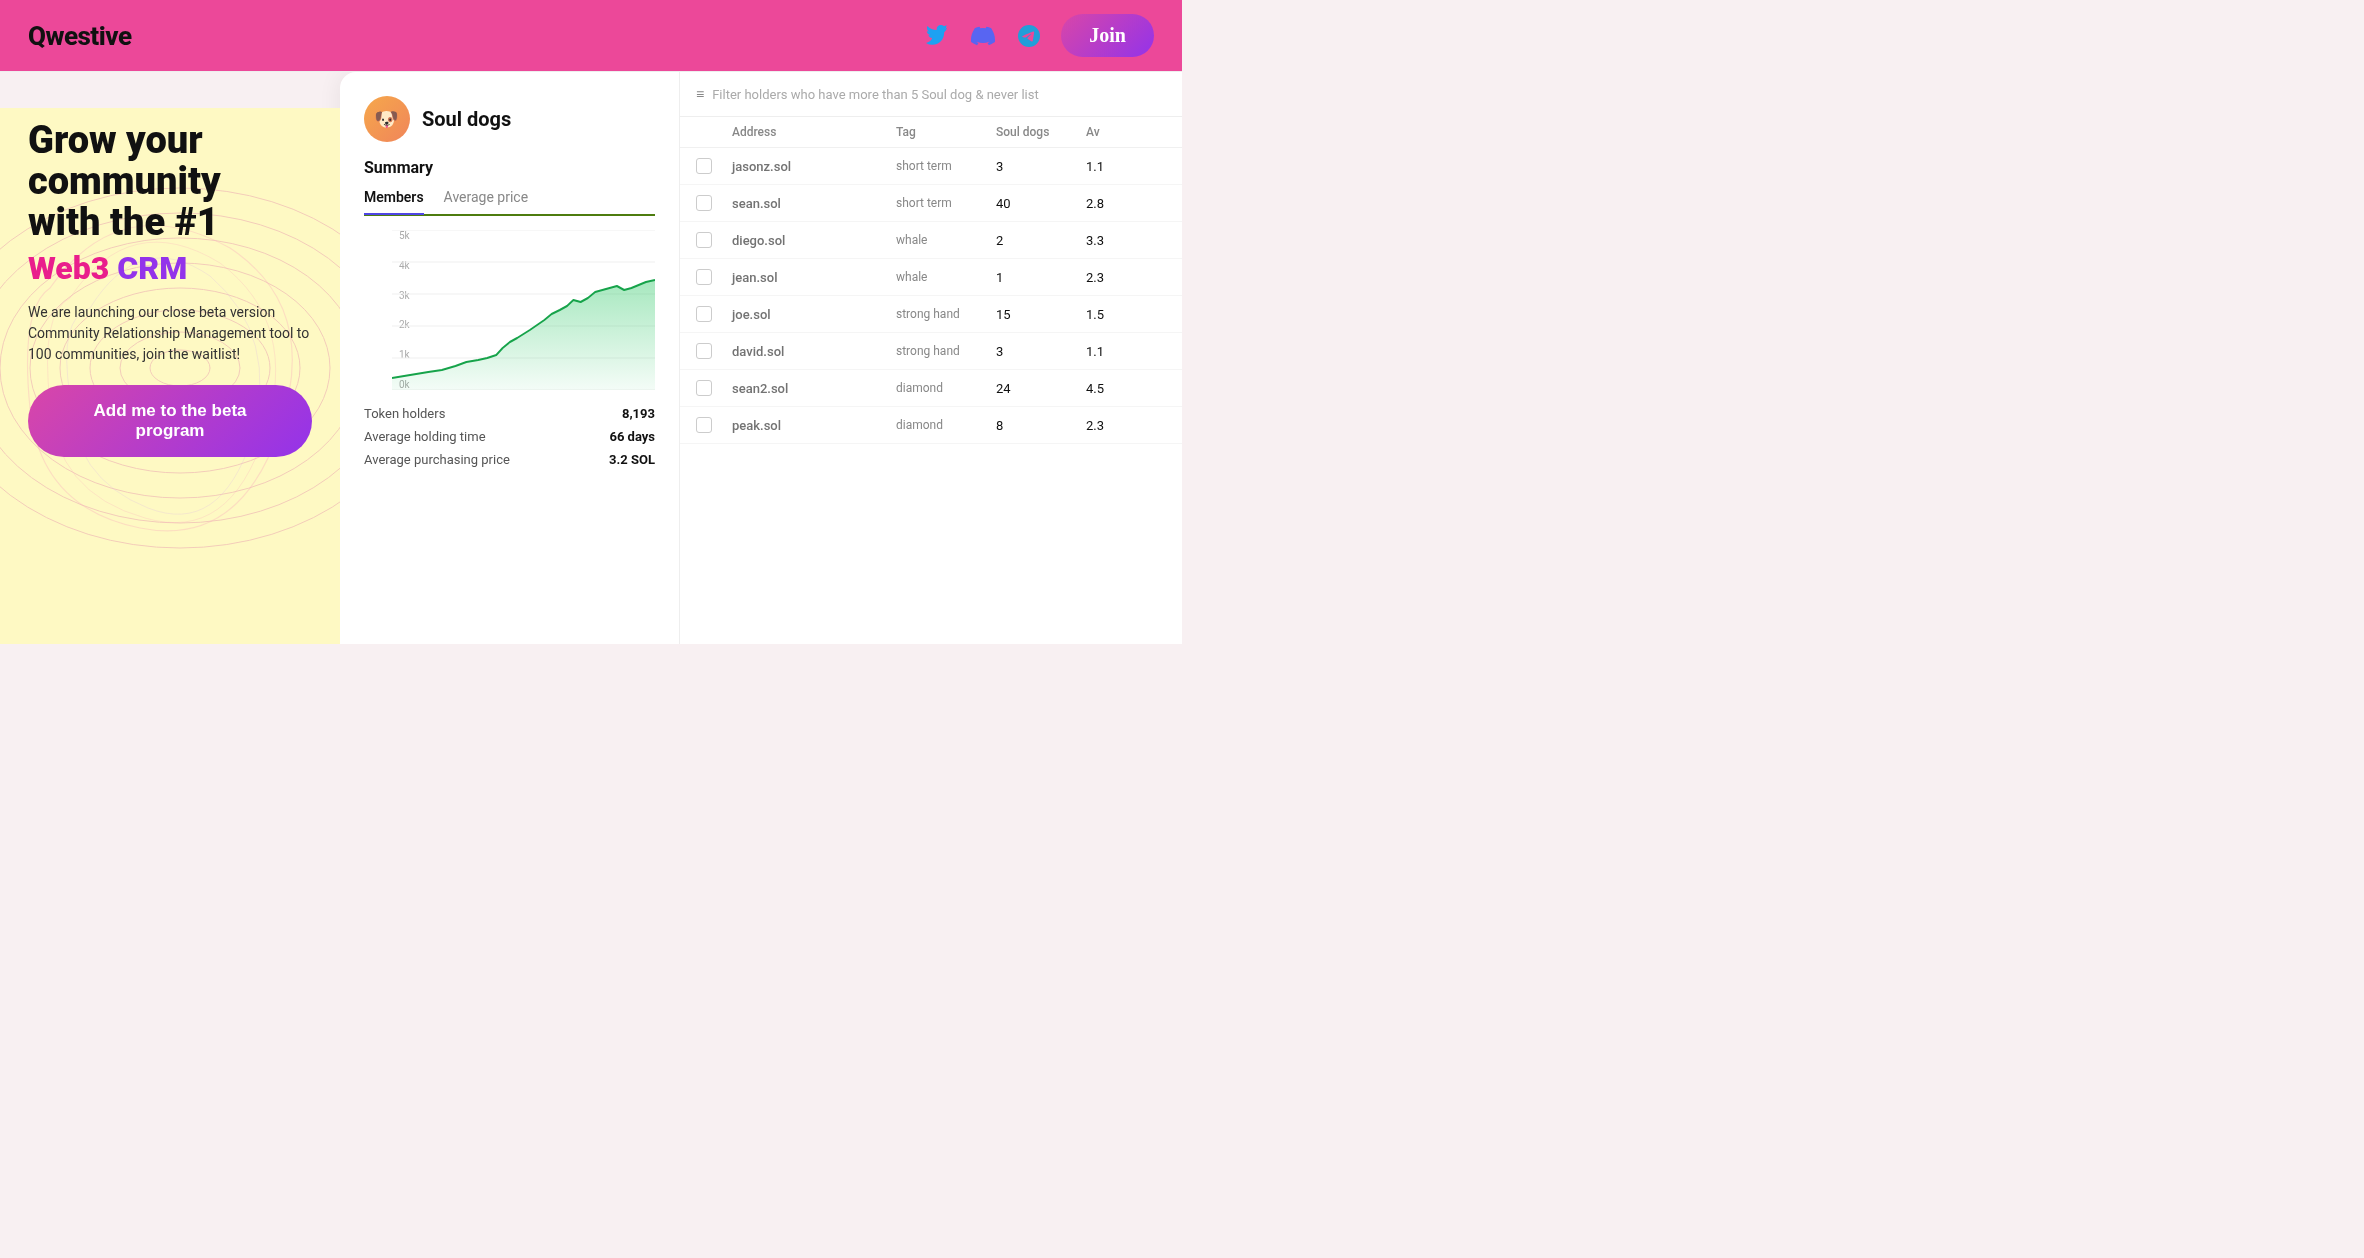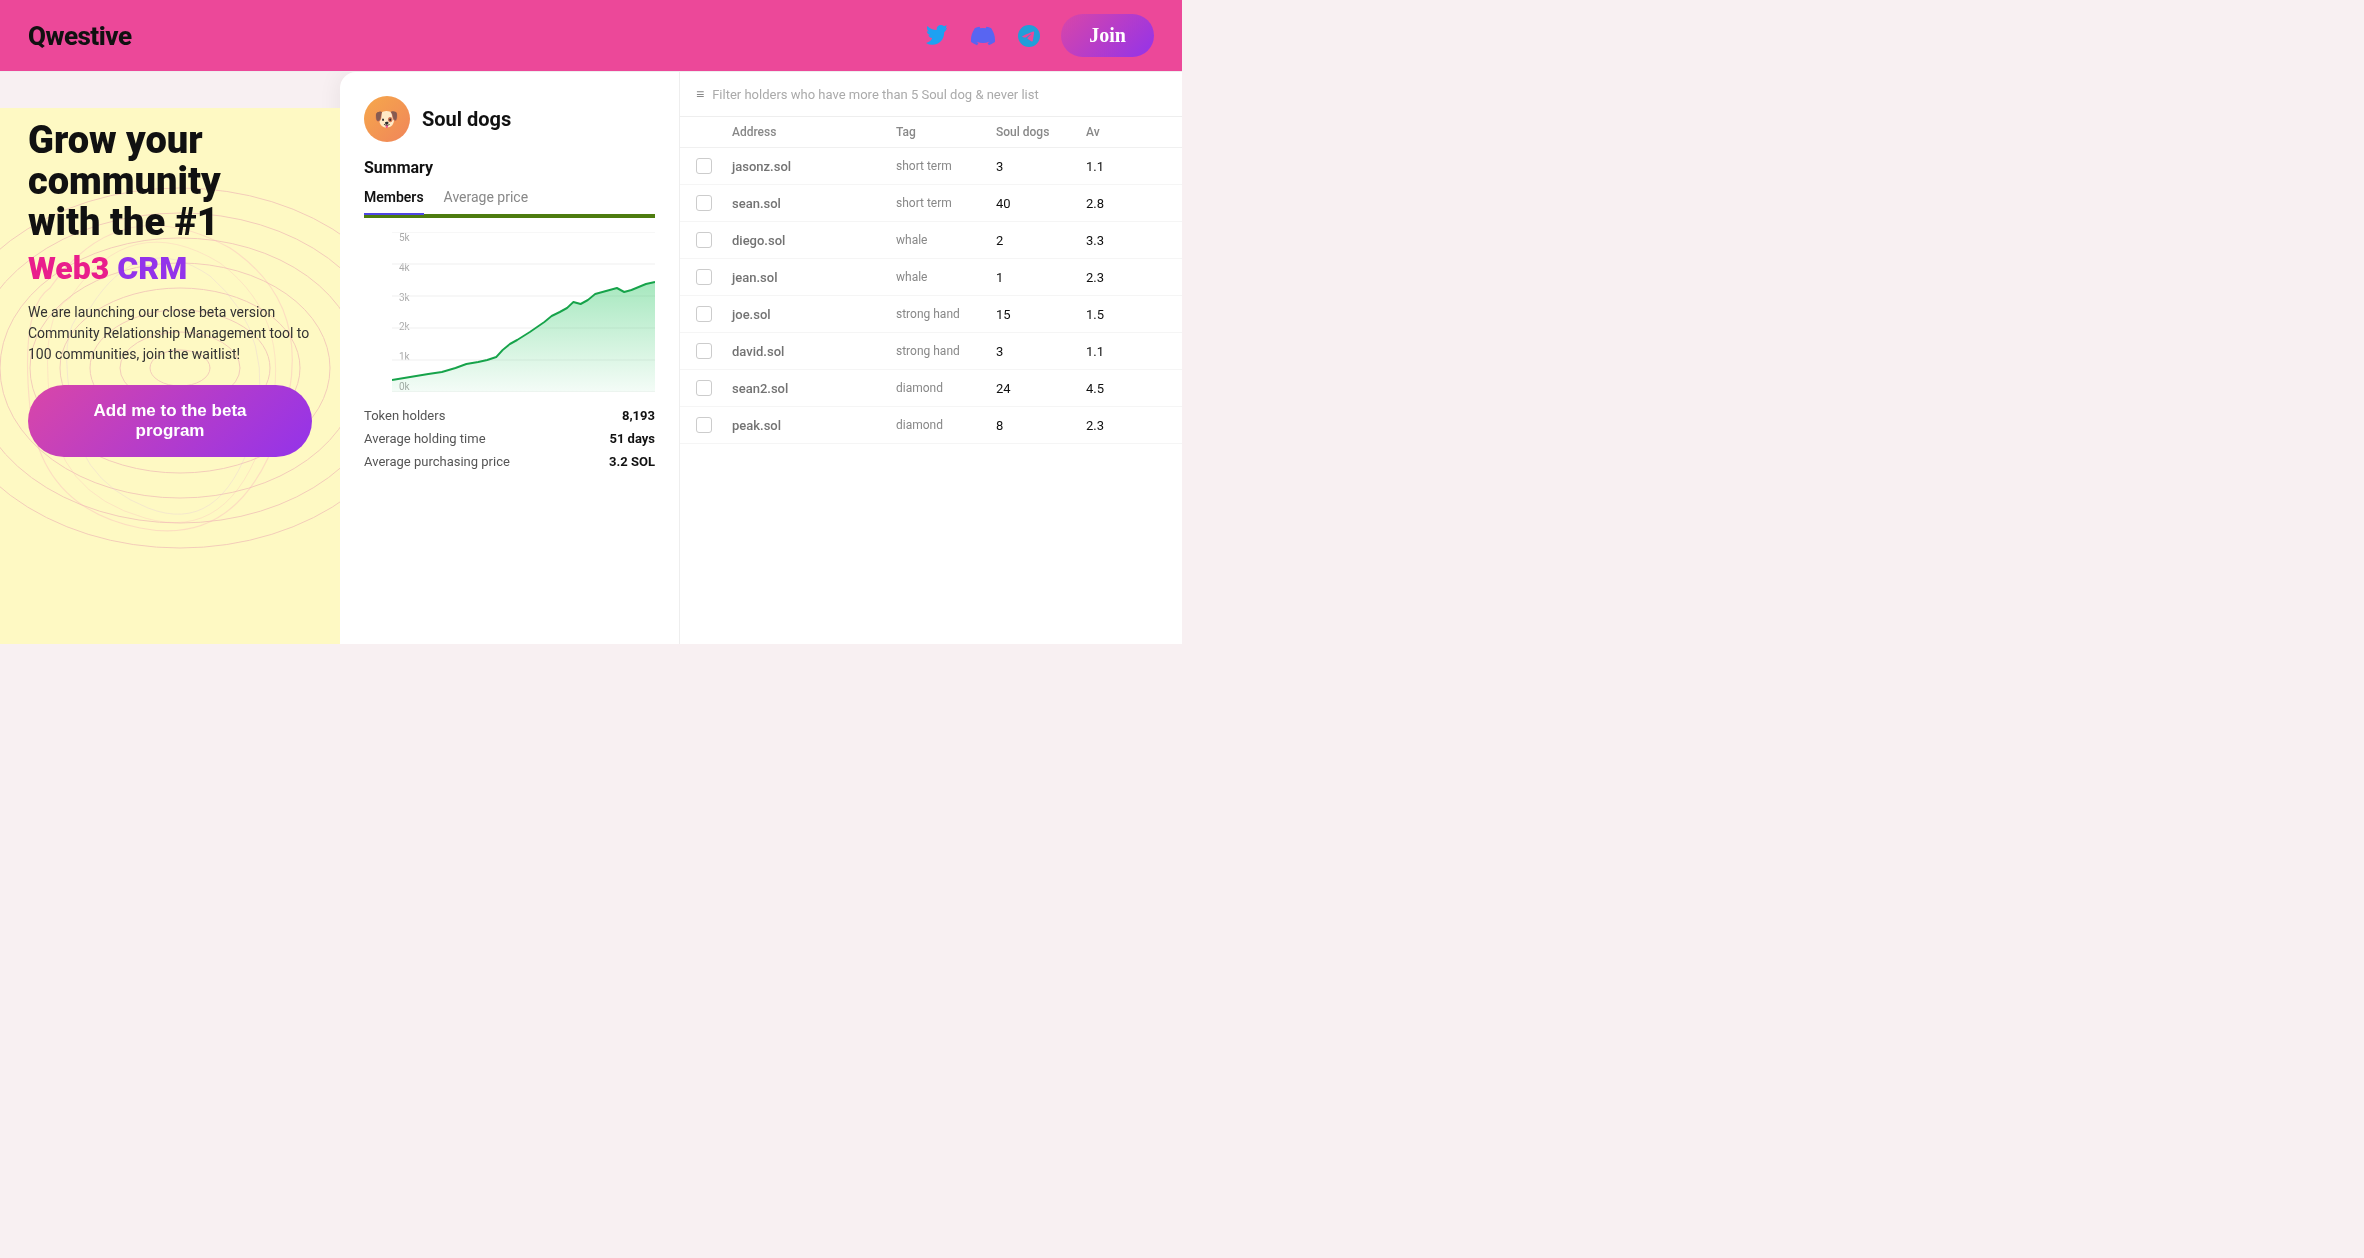--- a/index.html
+++ b/index.html
@@ -172,21 +172,21 @@
       font-size: 16px;
       font-weight: 700;
       color: #111;
       margin-bottom: 12px;
     }
 
     .tabs {
       display: flex;
       gap: 20px;
       margin-bottom: 14px;
-      border-bottom: 4px solid #4d7c0f;
+      border-bottom: 2px solid #4d7c0f;
     }
 
     .tab {
       font-size: 14px;
       padding-bottom: 8px;
       cursor: pointer;
       color: #888;
     }
     .tab.active {
       color: #111;
@@ -415,21 +415,21 @@
         </div>
       </div>
 
       <div class="stats">
         <div class="stat-row">
           <span class="stat-label">Token holders</span>
           <span class="stat-value">8,193</span>
         </div>
         <div class="stat-row">
           <span class="stat-label">Average holding time</span>
-          <span class="stat-value">51 days</span>
+          <span class="stat-value">66 days</span>
         </div>
         <div class="stat-row">
           <span class="stat-label">Average purchasing price</span>
           <span class="stat-value">3.2 SOL</span>
         </div>
       </div>
     </div>
 
     <div class="table-panel">
       <div class="filter-bar">

